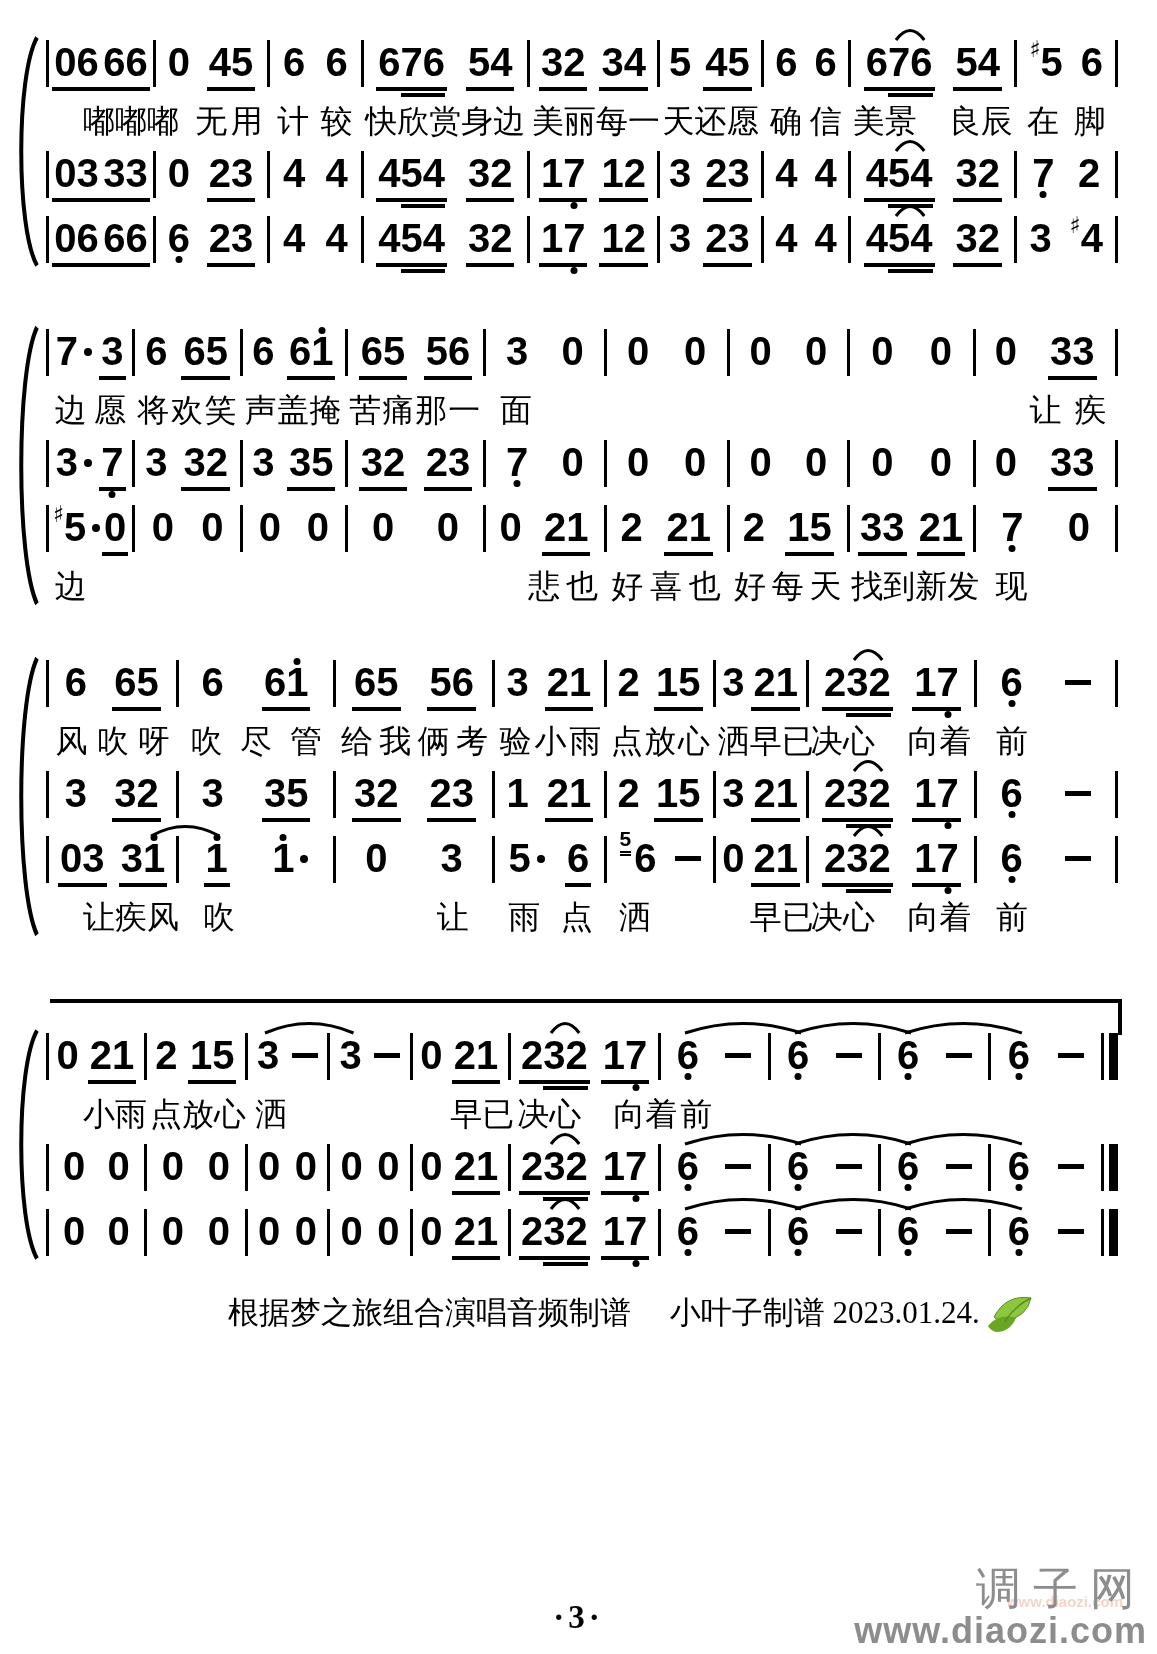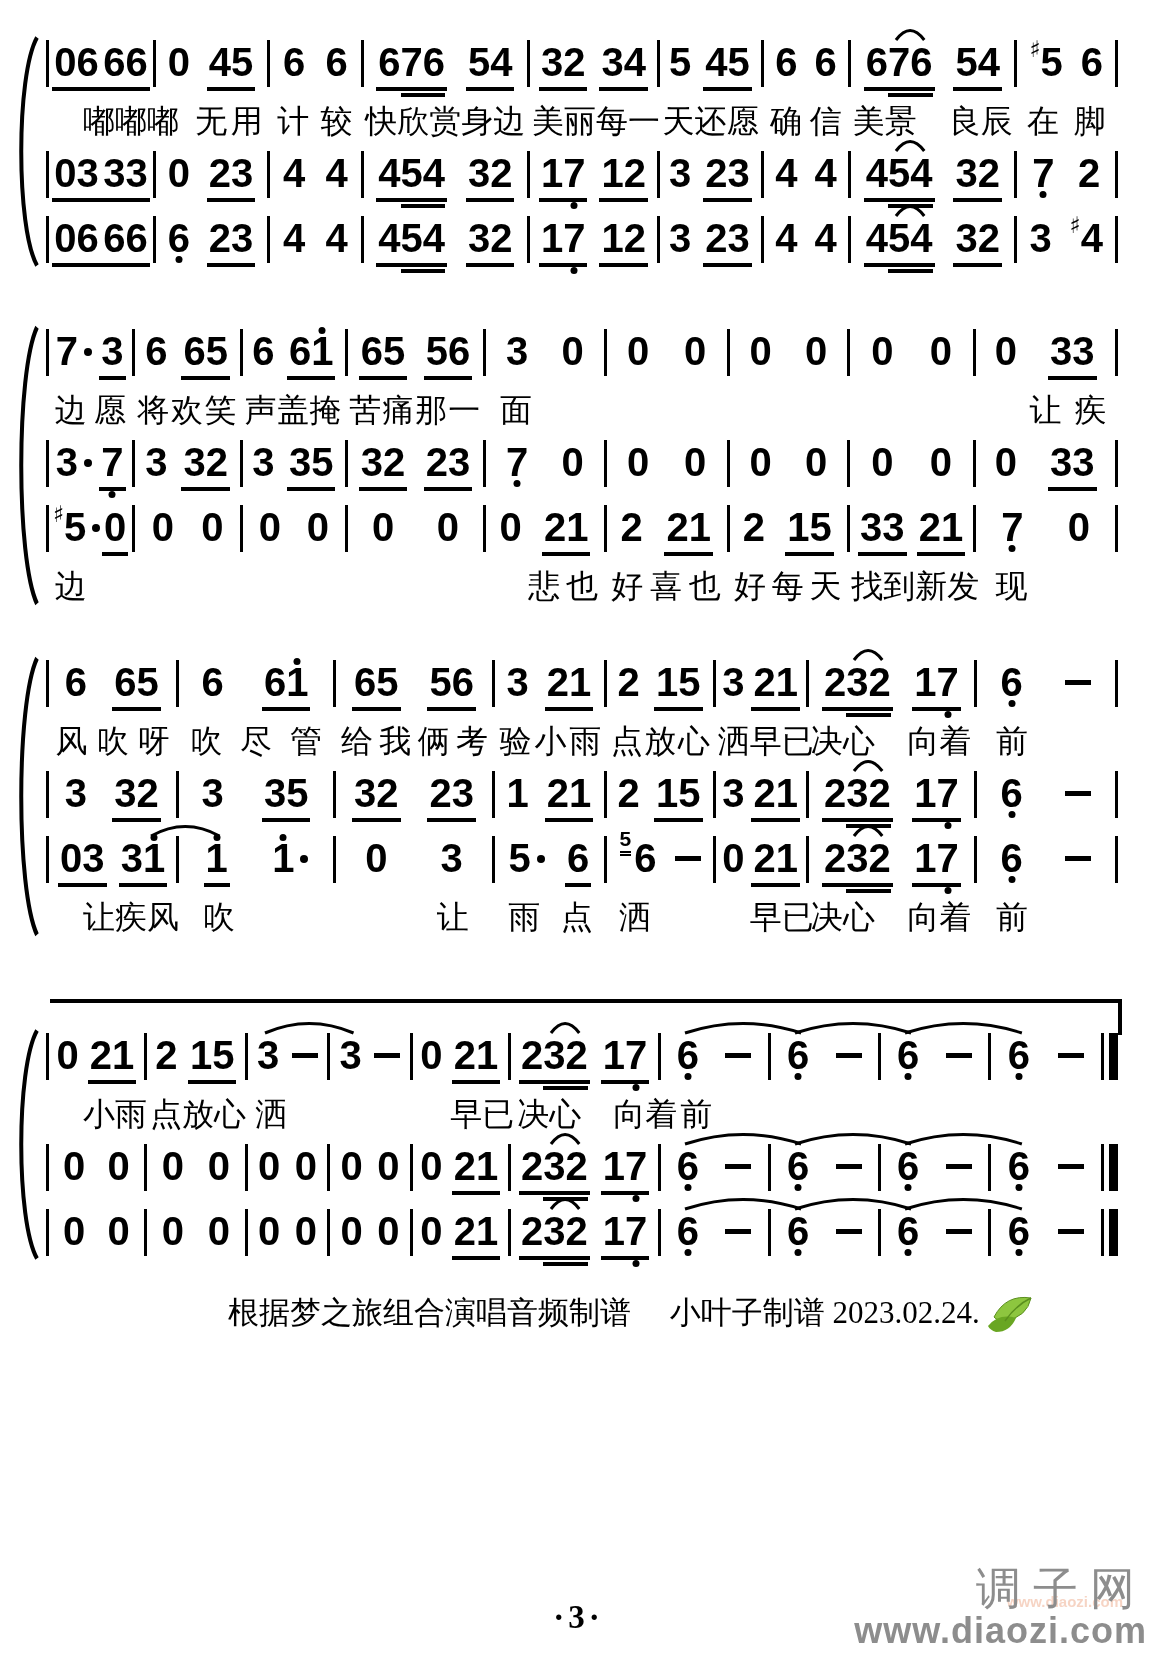--- a/index.html
+++ b/index.html
@@ -1954,21 +1954,21 @@
         <svg class="arc" width="120.09375" height="20" style="left: 747px; top: 159px;">
           <path d="M2 17 Q 60.046875 -2 118.09375 17" fill="none" stroke="#000000" stroke-width="3"></path>
         </svg>
         <svg class="arc" width="120.859375" height="20" style="left: 857.094px; top: 159px;">
           <path d="M2 17 Q 60.4296875 -2 118.859375 17" fill="none" stroke="#000000" stroke-width="3"></path>
         </svg>
       </div>
     </div>
 
   <div class="credits">
-    <span>根据梦之旅组合演唱音频制谱　 小叶子制谱 2023.02.24.</span>
+    <span>根据梦之旅组合演唱音频制谱　 小叶子制谱 2023.01.24.</span>
     <svg class="leaf" width="48" height="42" viewBox="0 0 48 42">
       <path d="M8 25 Q20 2 45 6 Q41 25 19 29 Q11 29 8 25 Z" fill="#8dc63f" stroke="#5a8f1e" stroke-width="1"></path>
       <path d="M2 34 Q13 21 30 26 Q24 40 10 40 Q4 38 2 34 Z" fill="#69a622"></path>
       <path d="M45 6 Q30 13 19 29" stroke="#5a8f1e" stroke-width="1.5" fill="none"></path>
     </svg>
   </div>
 
   <div class="pagenum">·3·</div>
 
   <div class="wm-ghost">www.diaozi.com</div>

